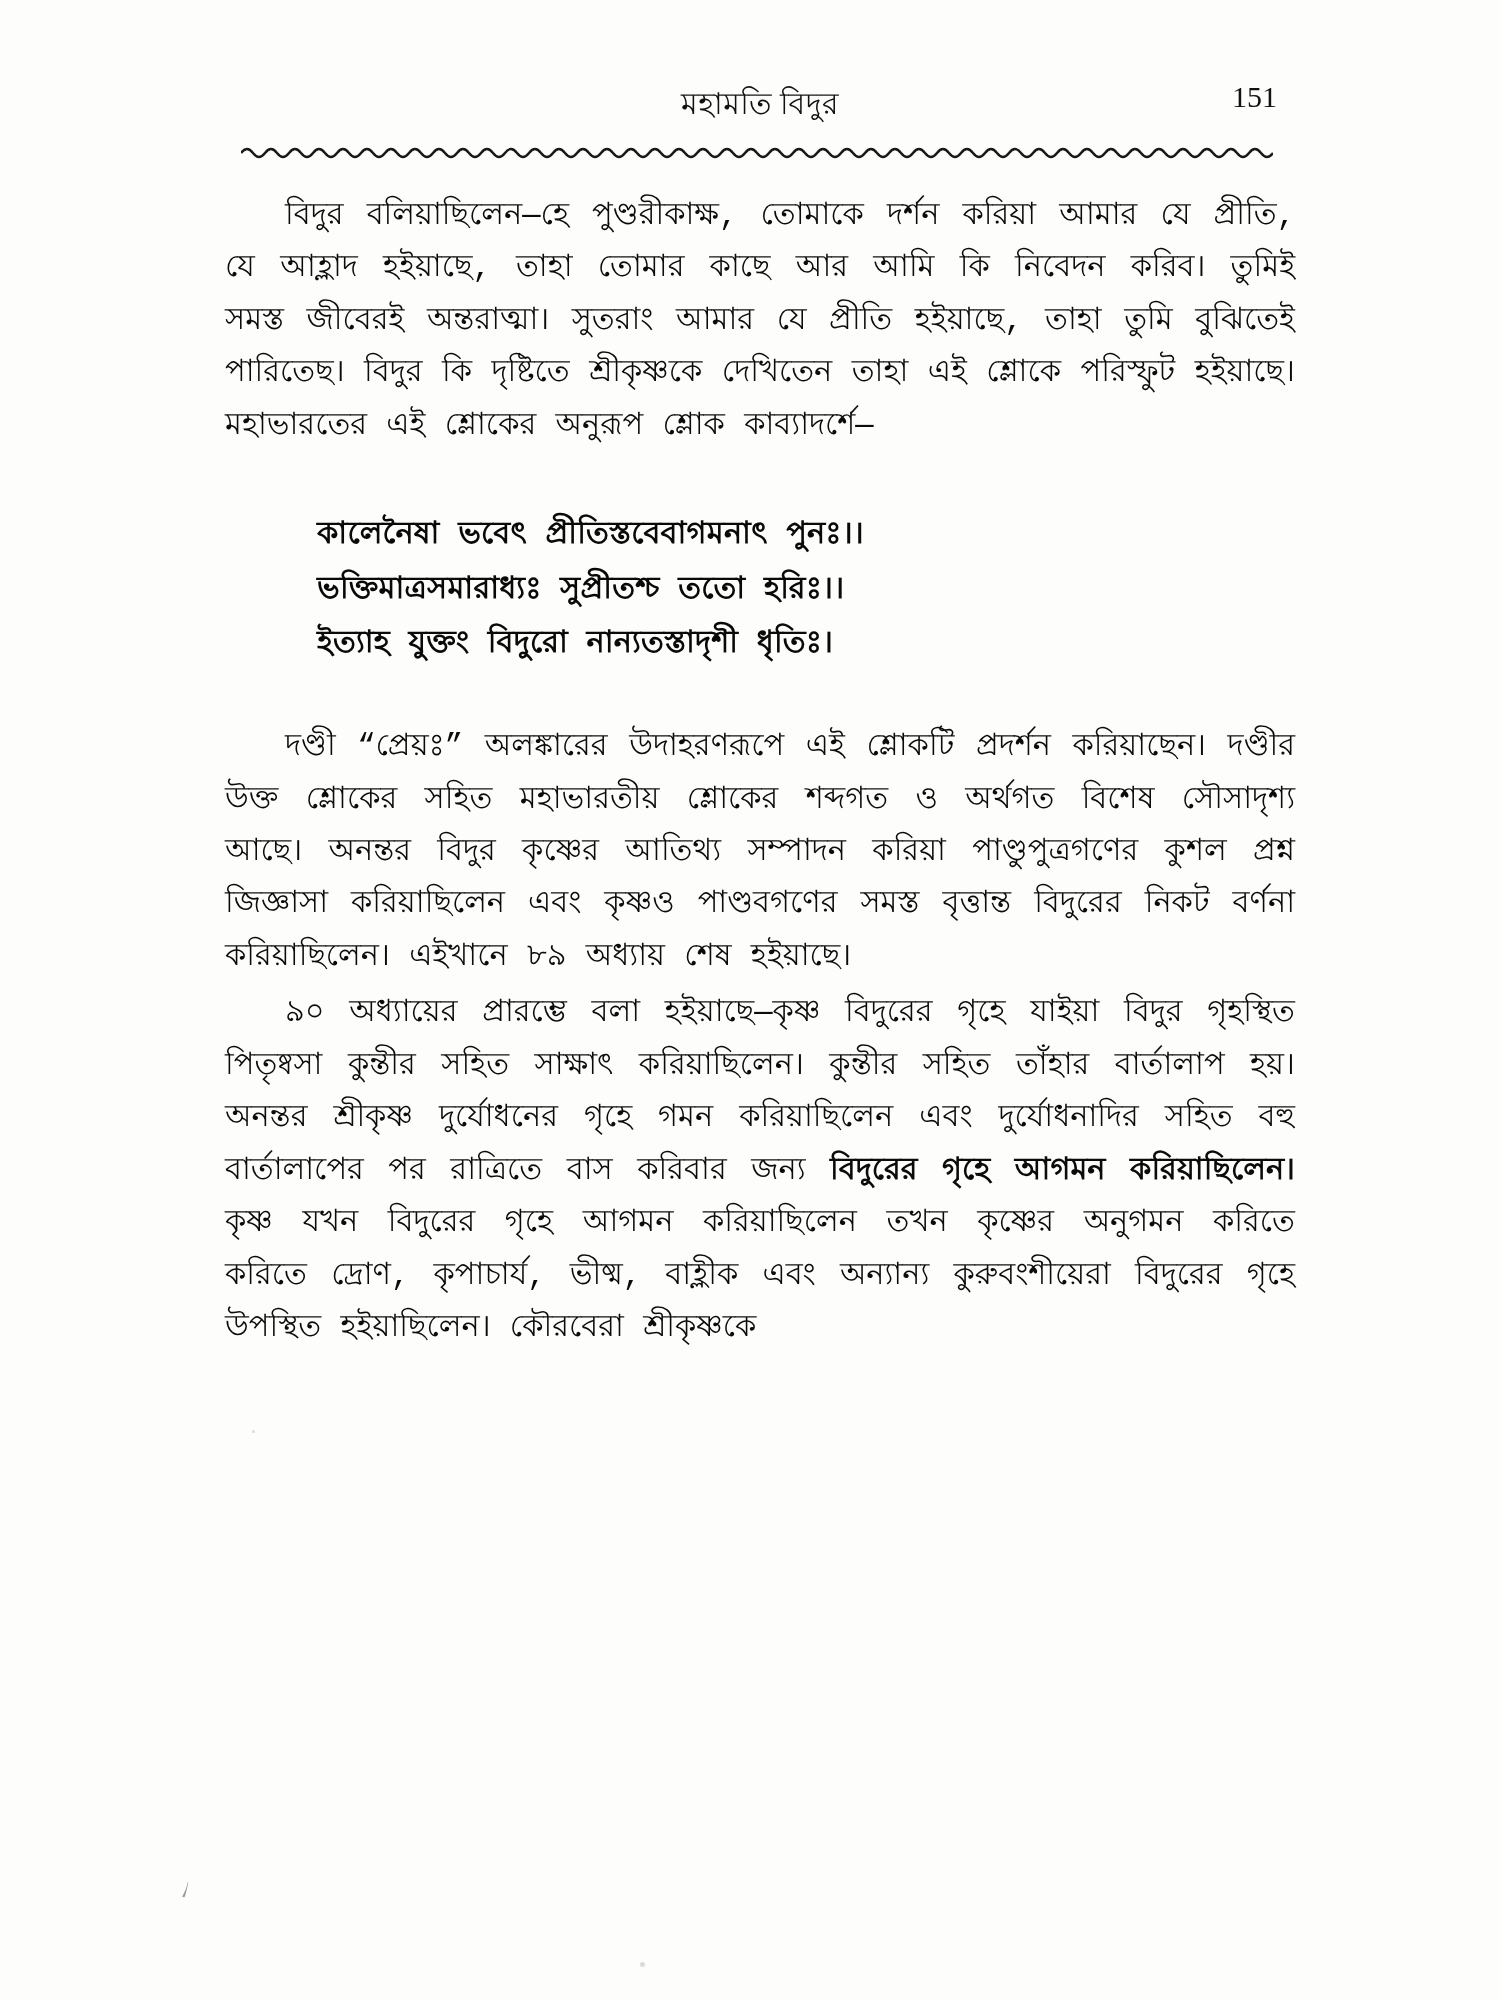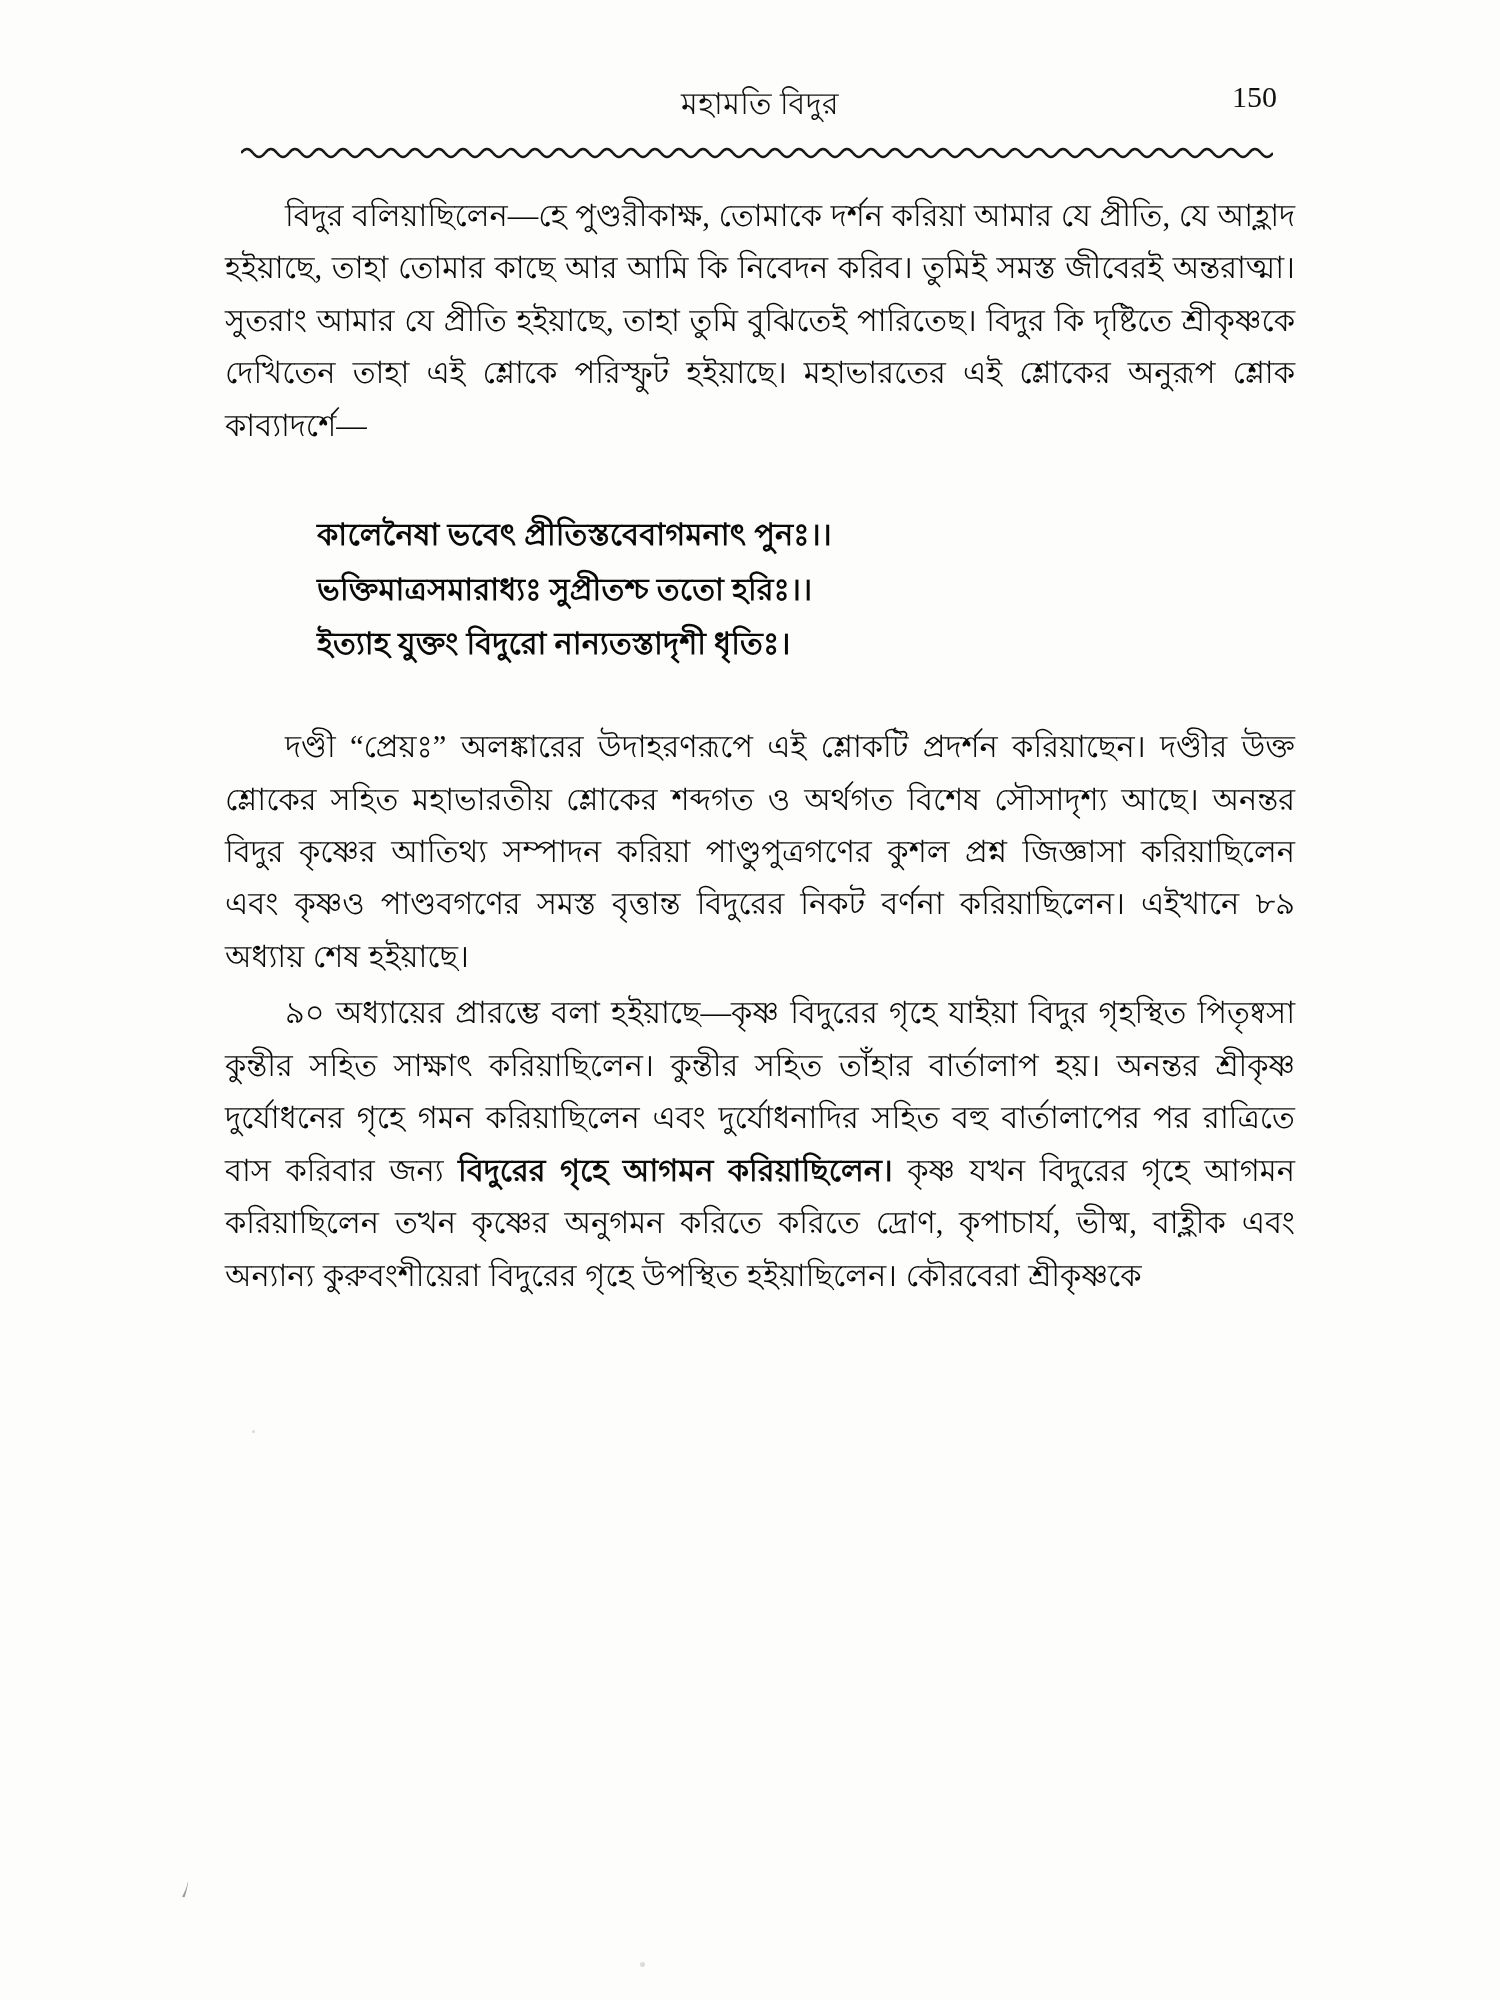--- a/index.html
+++ b/index.html
@@ -61,20 +61,21 @@
   }
   .rule svg { display:block; }
   
   .body-text {
     margin-top: 30px;
     font-size: 30.5px;
     line-height: 1.72;
     text-align: justify;
     text-justify: inter-word;
     color: #0b0b0b;
+    font-family: Liberation Mono, monospace;
   }
   .para {
     margin: 0 0 0 0;
     text-align: justify;
     text-align-last: left;
     word-spacing: 1px;
   }
   .para.indent { text-indent: 60px; }
   .para + .para { margin-top: 4px; }
 
@@ -114,21 +115,21 @@
 </style>
 </head>
 <body>
 
 <div class="page">
 
   <div class="page-inner">
 
     <div class="header">
       <div class="header-title">মহামতি বিদুর</div>
-      <div class="header-page-no">150</div>
+      <div class="header-page-no">151</div>
     </div>
 
     <div class="rule">
       <svg width="1032" height="16" viewBox="0 0 1032 16" xmlns="http://www.w3.org/2000/svg">
         <path d="M0 9 Q 6 1 12 9 T 24 9 T 36 9 T 48 9 T 60 9 T 72 9 T 84 9 T 96 9 T 108 9 T 120 9 T 132 9 T 144 9 T 156 9 T 168 9 T 180 9 T 192 9 T 204 9 T 216 9 T 228 9 T 240 9 T 252 9 T 264 9 T 276 9 T 288 9 T 300 9 T 312 9 T 324 9 T 336 9 T 348 9 T 360 9 T 372 9 T 384 9 T 396 9 T 408 9 T 420 9 T 432 9 T 444 9 T 456 9 T 468 9 T 480 9 T 492 9 T 504 9 T 516 9 T 528 9 T 540 9 T 552 9 T 564 9 T 576 9 T 588 9 T 600 9 T 612 9 T 624 9 T 636 9 T 648 9 T 660 9 T 672 9 T 684 9 T 696 9 T 708 9 T 720 9 T 732 9 T 744 9 T 756 9 T 768 9 T 780 9 T 792 9 T 804 9 T 816 9 T 828 9 T 840 9 T 852 9 T 864 9 T 876 9 T 888 9 T 900 9 T 912 9 T 924 9 T 936 9 T 948 9 T 960 9 T 972 9 T 984 9 T 996 9 T 1008 9 T 1020 9 T 1032 9" fill="none" stroke="#1a1a1a" stroke-width="2.4"></path>
       </svg>
     </div>
 
     <div class="body-text">
 

